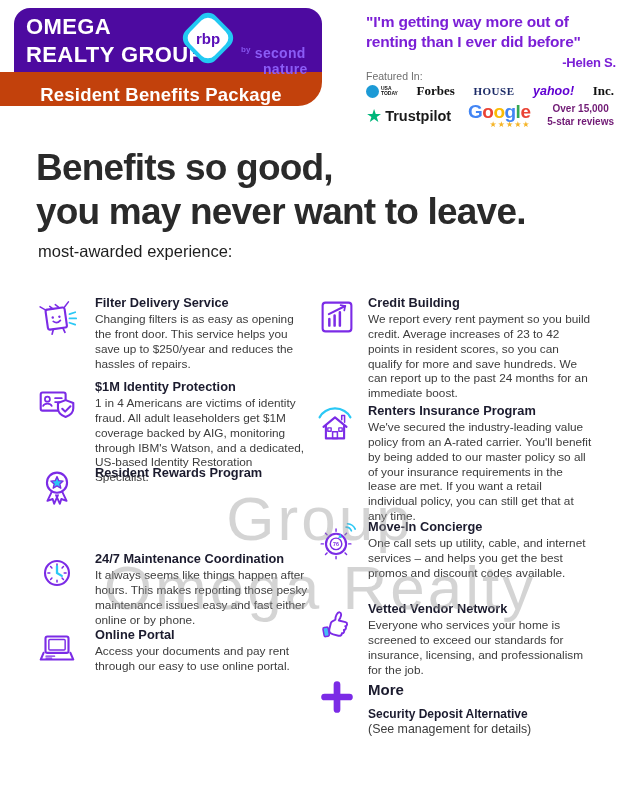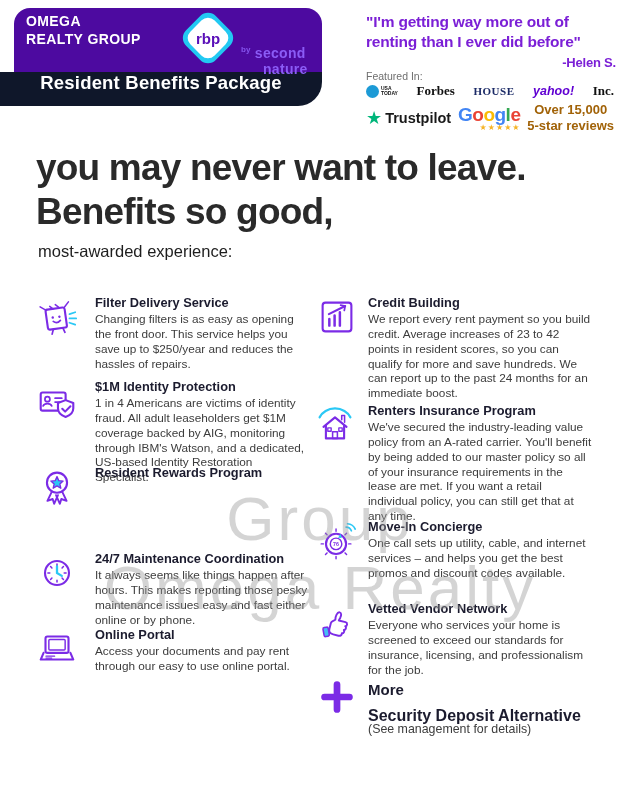--- a/index.html
+++ b/index.html
@@ -5,24 +5,24 @@
   html,body{margin:0;padding:0;}
   body{
     width:618px;height:800px;position:relative;background:#ffffff;
     font-family:"Liberation Sans", sans-serif;overflow:hidden;
     -webkit-font-smoothing:antialiased;
   }
   .abs{position:absolute;}
 
   
   .hdr-dark{left:14px;top:8px;width:308px;height:64px;background:#4D0AA0;border-radius:16px 16px 0 0;z-index:1;}
-  .hdr-bar{left:0;top:72px;width:322px;height:34px;background:#0f172a;border-radius:0 0 24px 0;z-index:1;
-           display:flex;align-items:flex-start;justify-content:center;}
+  .hdr-bar{left:0;top:72px;width:322px;height:34px;background:#c2410c;border-radius:0 0 24px 0;z-index:1;
+           display:flex;align-items:flex-end;justify-content:center;}
   .hdr-bar .bar-txt{color:#fff;font-weight:bold;font-size:18.5px;letter-spacing:.2px;}
-  .company{left:26px;top:13px;color:#fff;font-weight:bold;font-size:14px;line-height:1.25;letter-spacing:.4px;z-index:2;}
+  .company{left:26px;top:13px;color:#fff;font-weight:bold;font-size:22px;line-height:1.25;letter-spacing:.4px;z-index:2;}
   .rbp-badge{left:182px;top:12px;width:52px;height:52px;z-index:2;}
   .rbp-cyan{position:absolute;left:5px;top:5px;width:42px;height:42px;background:#22C9F2;border-radius:11px;transform:rotate(45deg);}
   .rbp-white{position:absolute;left:9px;top:9px;width:34px;height:34px;background:#fff;border-radius:9px;transform:rotate(45deg);}
   .rbp-txt{position:absolute;left:0;top:0;width:52px;height:52px;display:flex;align-items:center;justify-content:center;
            color:#5A0FB8;font-weight:bold;font-size:15px;}
   .sn{left:241px;top:33px;color:#8b5cf6;z-index:2;line-height:1;margin-top:12px;}
   .sn .by{font-size:8px;vertical-align:6px;font-weight:bold;opacity:.9;}
   .sn .l1{font-size:14px;font-weight:bold;letter-spacing:.3px;}
   .sn .l2{font-size:14px;font-weight:bold;letter-spacing:.3px;padding-left:22px;display:block;margin-top:1px;}
 
@@ -39,36 +39,36 @@
   .yahoo{font-weight:bold;font-size:12.5px;color:#6001D2;font-style:italic;}
   .inc{font-family:"Liberation Serif",serif;font-weight:bold;font-size:13px;color:#111;}
   .review-row{left:366px;top:102px;width:248px;display:flex;align-items:center;justify-content:space-between;}
   .tp{display:flex;align-items:center;gap:3px;}
   .tp-star{color:#00B67A;font-size:18px;line-height:1;}
   .tp-word{font-size:14.5px;font-weight:bold;color:#191919;}
   .google{text-align:right;line-height:1;}
   .gword{font-size:19px;font-weight:bold;letter-spacing:-.5px;}
   .g-b{color:#4285F4}.g-r{color:#EA4335}.g-y{color:#FBBC05}.g-g{color:#34A853}
   .gstars{font-size:8px;color:#F5B427;letter-spacing:1px;margin-top:0px;}
-  .rev-txt{font-size:13px;font-weight:bold;color:#a16207;text-align:center;line-height:1.25;}
+  .rev-txt{font-size:10px;font-weight:bold;color:#701a75;text-align:center;line-height:1.25;}
 
   
   .headline{left:36px;top:146px;font-size:37px;font-weight:bold;color:#2a2a2a;line-height:1.18;letter-spacing:-.8px;}
   .intro{left:38px;top:240px;font-size:16.5px;color:#1e1e1e;line-height:1.4;}
 
   
   .b-title{font-weight:bold;font-size:12.8px;color:#1b1b2e;margin-bottom:2px;}
   .b-body{font-size:11.8px;color:#3c3c3c;line-height:1.26;}
   .b-text-l{width:214px;}
   .b-text-r{width:224px;}
   .icon{width:46px;height:46px;}
   .icon svg{width:100%;height:100%;}
 
   .more-title{font-size:15px;font-weight:bold;color:#1b1b2e;}
-  .more-item{font-size:16px;font-weight:bold;color:#1b1b2e;text-align:right;}
+  .more-item{font-size:12px;font-weight:bold;color:#1b1b2e;text-align:right;}
   .more-note{font-size:12.4px;color:#3c3c3c;}
 
   
   .watermark{left:60px;top:484px;width:520px;text-align:center;color:#9a9a9a;opacity:.42;
              font-size:62px;line-height:1.12;letter-spacing:3px;z-index:6;pointer-events:none;}
 </style>
 </head>
 <body>
 
 <div class="abs hdr-dark"></div>
@@ -121,22 +121,22 @@
     <div class="gword"><span class="g-b">G</span><span class="g-r">o</span><span class="g-y">o</span><span class="g-b">g</span><span class="g-g">l</span><span class="g-r">e</span></div>
     <div class="gstars">★★★★★</div>
   </div>
   <div class="rev-txt">
     <div>Over 15,000</div>
     <div>5-star reviews</div>
   </div>
 </div>
 
 <div class="abs headline">
+  <div>Benefits so good,</div>
   <div>you may never want to leave.</div>
-  <div>Benefits so good,</div>
 </div>
 <div class="abs intro">
   <div>most-awarded experience:</div>
 </div>
 
 <div class="abs icon" style="left:34px;top:294px">
   <svg viewBox="0 0 48 48" fill="none" stroke="#7B2BE6" stroke-width="2.2" stroke-linecap="round" stroke-linejoin="round">
     <g transform="rotate(-8 24 24)">
       <rect x="13" y="15" width="20" height="21" rx="2"></rect>
       <path d="M13 15 l-5 -4 M33 15 l5 -5 M18 12 l3 3 M24 11 l3 3" stroke-width="1.6"></path>

